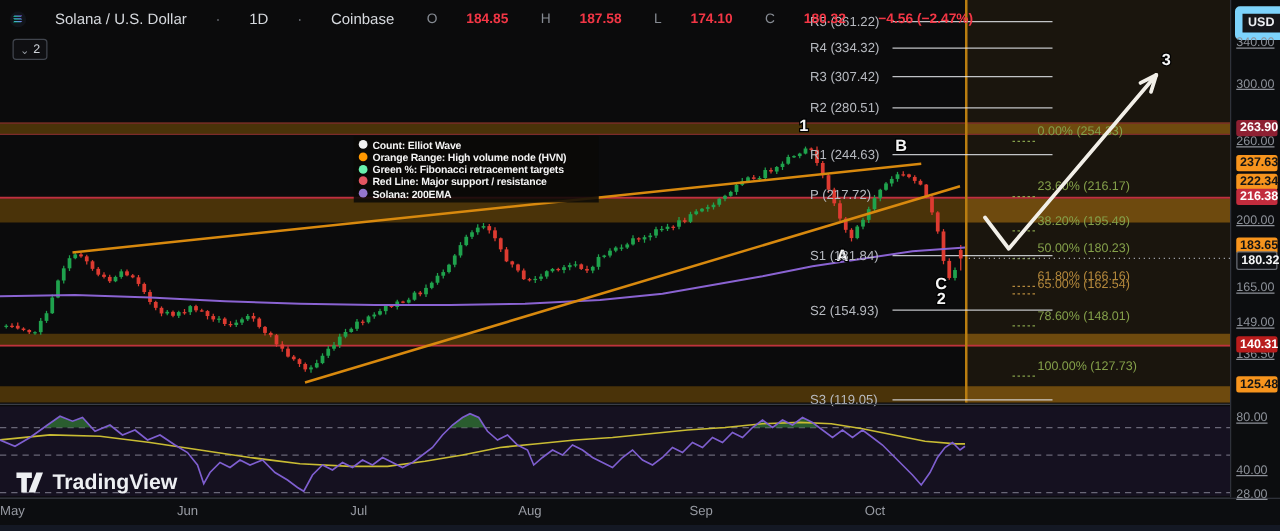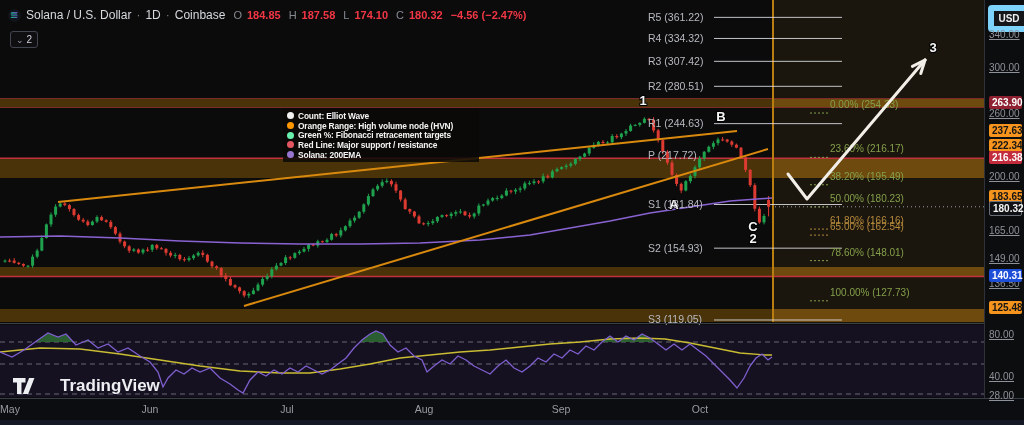--- a/index.html
+++ b/index.html
@@ -1,20 +1,20 @@
 <!DOCTYPE html>
 <html><head>
 <meta charset="utf-8">
 <style>
   html,body{margin:0;padding:0;background:#000;}
   .container{position:relative;width:1024px;height:425px;background:#0b0b0c;overflow:hidden;
     font-family:"Liberation Sans",sans-serif;}
   #chart{position:absolute;left:0;top:0;z-index:1;}
   #chart text{font-family:"Liberation Sans",sans-serif;}
-  .header{position:absolute;left:8px;top:8px;display:flex;align-items:center;gap:5px;z-index:6;
+  .header{position:absolute;left:8px;top:8px;display:flex;align-items:center;gap:23px;z-index:6;
     font-size:12px;color:#d6d9de;white-space:nowrap;}
   .header .sep{color:#7a7e87;}
   .olab{color:#868b93;font-size:11px;margin-left:3px;}
   .oval{color:#f23645;font-size:11px;font-weight:bold;}
   .chg{color:#f23645;font-size:11px;font-weight:bold;margin-left:3px;}
   .ind-btn{position:absolute;left:10px;top:31px;z-index:6;display:flex;align-items:center;gap:3px;
     border:1px solid #41454e;border-radius:3px;padding:0 5px;height:15px;font-size:10px;
     color:#cfd3da;background:rgba(18,19,23,.6);cursor:pointer;}
   .ind-btn .chev{font-size:9px;color:#9aa0a8;}
   .key-box{position:absolute;left:283px;top:109px;width:188px;z-index:5;
@@ -29,21 +29,21 @@
     border:6px solid #7dd3fc;border-radius:4px;color:#eceef2;font-size:10px;font-weight:bold;
     background:#15161a;cursor:pointer;}
   .tick{position:absolute;left:4px;font-size:10px;color:#8d9199;text-decoration:underline;}
   .badge{position:absolute;left:4px;right:2px;height:13px;line-height:13px;border-radius:2px;
     font-size:10px;font-weight:bold;padding-left:3px;}
   .separator{position:absolute;left:0;top:323px;width:1024px;height:1px;background:#3a3e47;z-index:2;}
   .time-axis{position:absolute;left:0;top:398px;width:1024px;height:22px;background:#0c0d10;
     border-top:1px solid #3a3e47;z-index:3;}
   .month{position:absolute;top:4px;font-size:10.5px;color:#989ba3;transform:translateX(-50%);}
   .bottom-strip{position:absolute;left:0;top:420px;width:1024px;height:5px;background:#141824;z-index:5;}
-  .wm{position:absolute;left:13px;top:376px;display:flex;align-items:center;gap:22px;z-index:3;
+  .wm{position:absolute;left:13px;top:376px;display:flex;align-items:center;gap:4px;z-index:3;
     color:#edeff2;font-weight:bold;font-size:17px;cursor:pointer;}
 </style>
 </head>
 <body>
 
 <div class="container">
 
   <svg id="chart" width="985" height="420">
       <rect x="773" y="0" width="212" height="323" fill="rgba(232,150,28,0.07)"></rect>
       <rect x="0" y="98" width="985" height="10" fill="#4a3309"></rect>
@@ -524,21 +524,21 @@
       <div class="tick" style="top: 278px;">136.50</div>
       <div class="tick" style="top: 329px;">80.00</div>
       <div class="tick" style="top: 371px;">40.00</div>
       <div class="tick" style="top: 390px;">28.00</div>
       <div class="badge" style="top: 96px; background: rgb(142, 32, 50); color: rgb(255, 255, 255);">263.90</div>
       <div class="badge" style="top: 124px; background: rgb(247, 148, 29); color: rgb(21, 21, 21);">237.63</div>
       <div class="badge" style="top: 139px; background: rgb(247, 148, 29); color: rgb(21, 21, 21);">222.34</div>
       <div class="badge" style="top: 151px; background: rgb(194, 44, 61); color: rgb(255, 255, 255);">216.38</div>
       <div class="badge" style="top: 190px; background: rgb(247, 148, 29); color: rgb(21, 21, 21);">183.65</div>
       <div class="badge" style="top: 201px; background: rgb(16, 17, 20); color: rgb(245, 245, 245); border: 1px solid rgb(106, 109, 117);">180.32</div>
-      <div class="badge" style="top: 269px; background: #1d4ed8; color: rgb(255, 255, 255);">140.31</div>
+      <div class="badge" style="top: 269px; background: #b91c1c; color: rgb(255, 255, 255);">140.31</div>
       <div class="badge" style="top: 301px; background: rgb(247, 148, 29); color: rgb(21, 21, 21);">125.48</div>
     </div>
 
   <div class="separator"></div>
 
   <div class="time-axis" id="time-axis">
       <span class="month" style="left: 10px; text-align: right;">May</span>
       <span class="month" style="left: 150px;">Jun</span>
       <span class="month" style="left: 287px;">Jul</span>
       <span class="month" style="left: 424px;">Aug</span>

